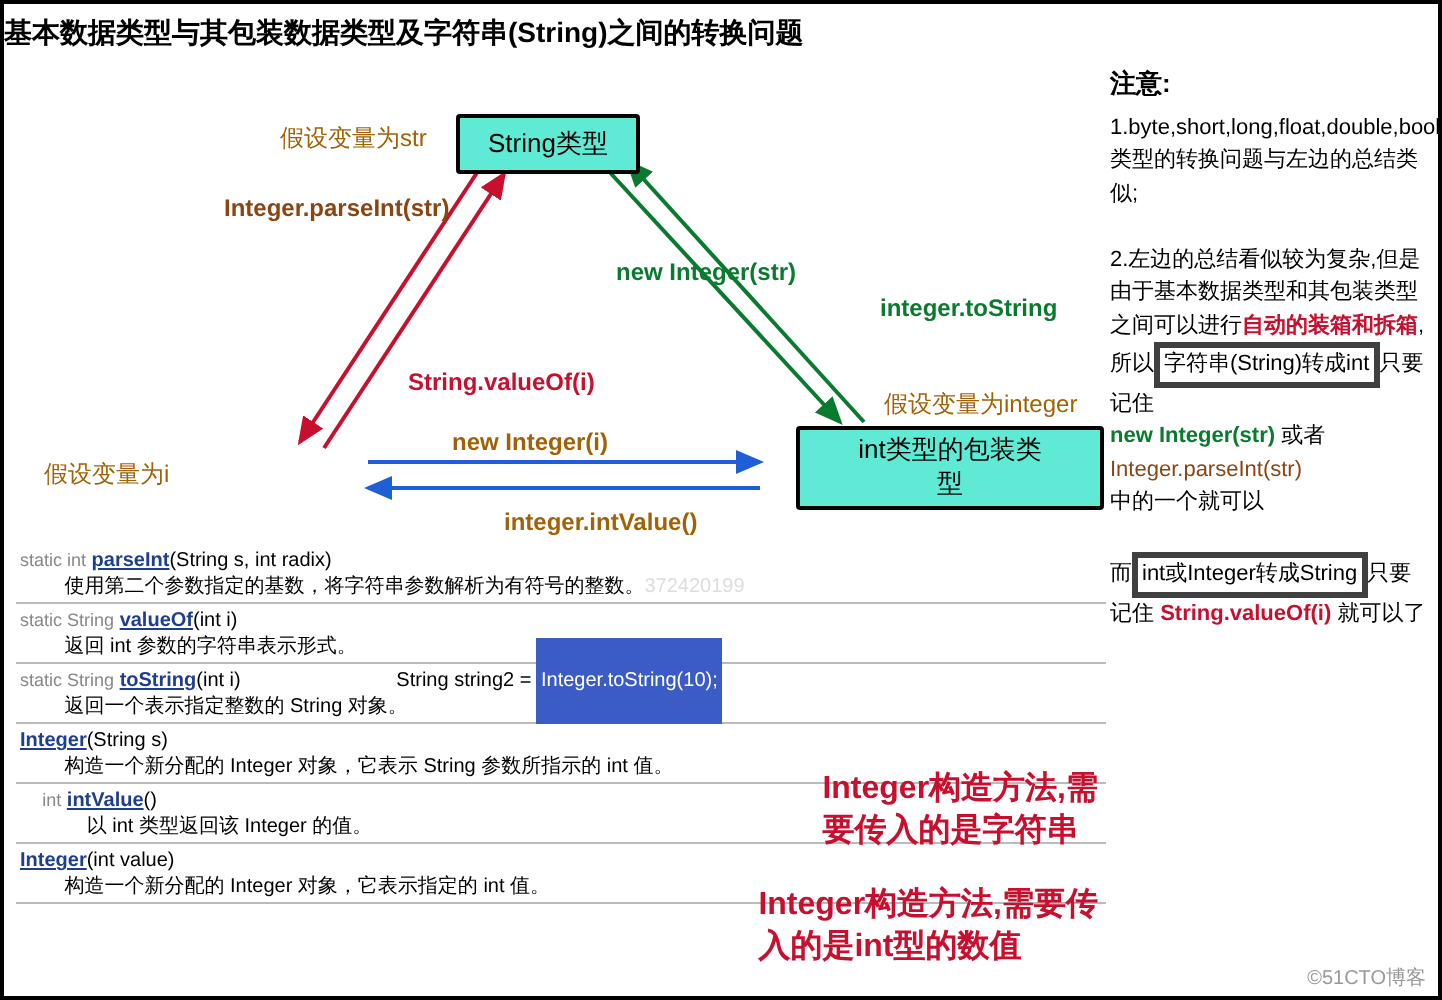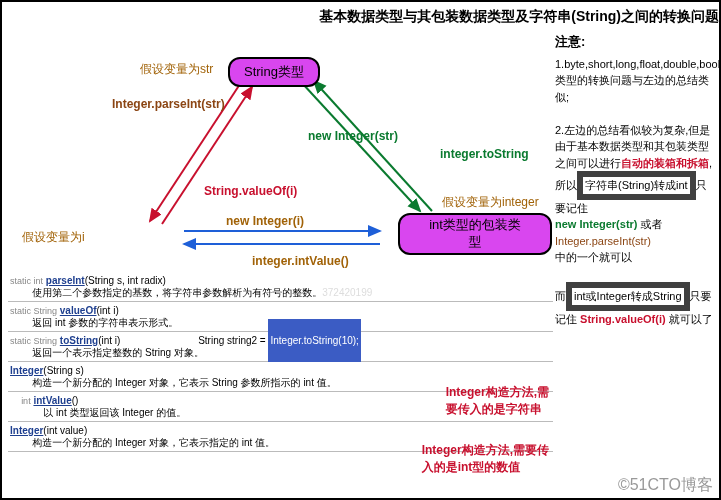--- a/index.html
+++ b/index.html
@@ -1,38 +1,38 @@
 <!DOCTYPE html>
 <html><head>
 <meta charset="utf-8">
 <style>
 *{margin:0;padding:0;box-sizing:border-box;font-family:"Microsoft YaHei",Arial,sans-serif}
 body{width:721px;height:500px;background:#fff;position:relative;border:2px solid #000}
-.title{font-size:14px;font-weight:bold;text-align:right;padding:6px 0 3px 0}
+.title{font-size:14px;font-weight:bold;text-align:left;padding:6px 0 3px 0}
 .main{position:relative;width:550px;height:240px}
-.box{position:absolute;border:2px solid #000;background:#d946ef;padding:4px 14px;font-size:13px;text-align:center;border-radius:12px}
+.box{position:absolute;border:2px solid #000;background:#5eead4;padding:4px 14px;font-size:13px;text-align:center;border-radius:2px}
 .box-string{left:226px;top:28px}
 .box-int{left:120px;top:194px}
 .box-integer{left:396px;top:184px;padding:2px 25px;line-height:1.3}
 .lbl{position:absolute;font-size:12px}
 .blue{color:#a16207}
 .red{color:#c8102e}
 .green{color:#0a7a2f}
 .brown{color:#8b4513}
 svg.arrows{position:absolute;left:0;top:0;width:550px;height:250px;pointer-events:none}
 .methods{position:absolute;left:6px;top:270px;width:545px;font-size:10px}
 .mline{margin:2px 0;padding:1px 2px;border-bottom:1px solid #bbb}
 .kw{color:#888;font-size:9px}
 .mname{color:#1e3f8f;font-weight:bold;text-decoration:underline}
 .hl{background:#3b5cc4;color:#fff;padding:16px 2px}
-.mnote{position:absolute;font-size:12px;color:#c8102e;font-weight:bold}
+.mnote{position:absolute;font-size:16px;color:#c8102e;font-weight:bold}
 .side{position:absolute;right:4px;top:30px;width:160px;font-size:11px;line-height:1.5}
 .side h4{font-size:13px;margin-bottom:4px}
-.sbox{border:6px solid #404040;padding:0 2px;display:inline-block}
-.footer{position:absolute;right:6px;bottom:2px;font-size:16px;color:#999}
+.sbox{border:3px solid #404040;padding:0 2px;display:inline-block}
+.footer{position:absolute;right:6px;bottom:2px;font-size:10px;color:#999}
 </style>
 </head>
 <body>
 
 <div class="title">基本数据类型与其包装数据类型及字符串(String)之间的转换问题</div>
 
 <div class="main">
 <svg class="arrows">
 <defs>
 <marker id="ar" markerWidth="8" markerHeight="8" refX="6" refY="3" orient="auto">

